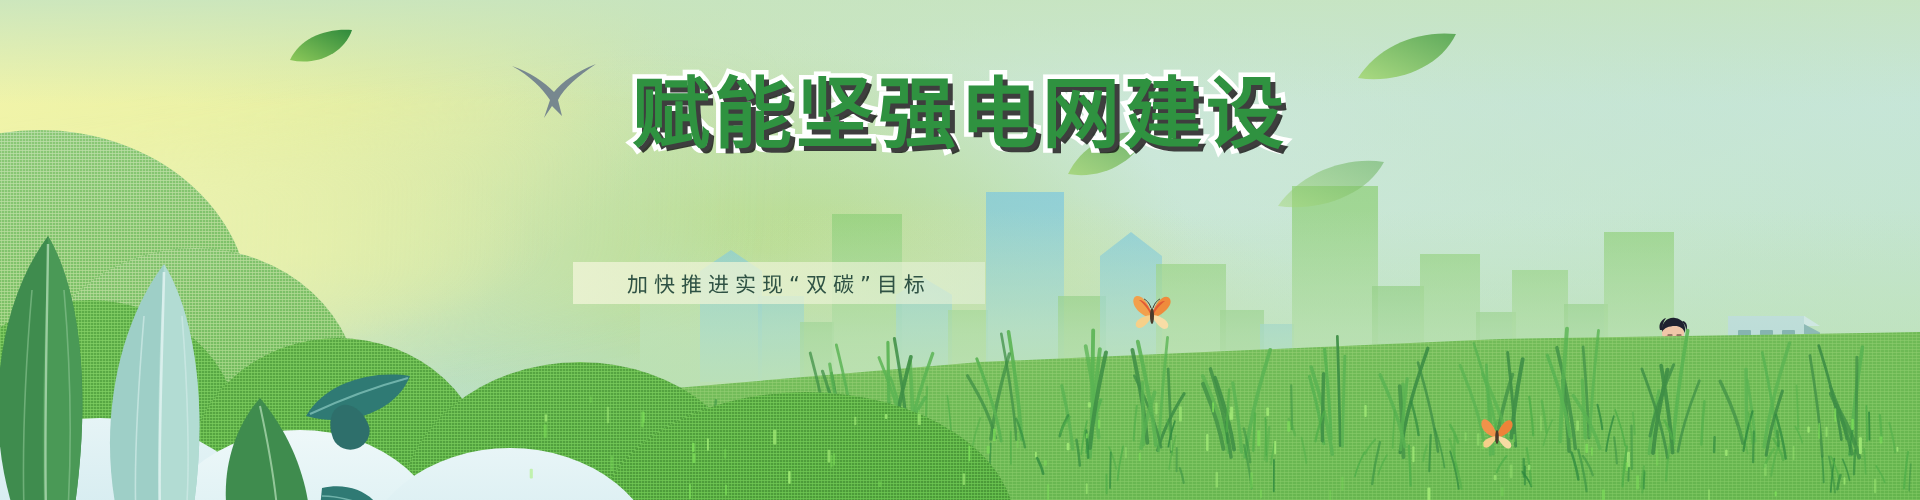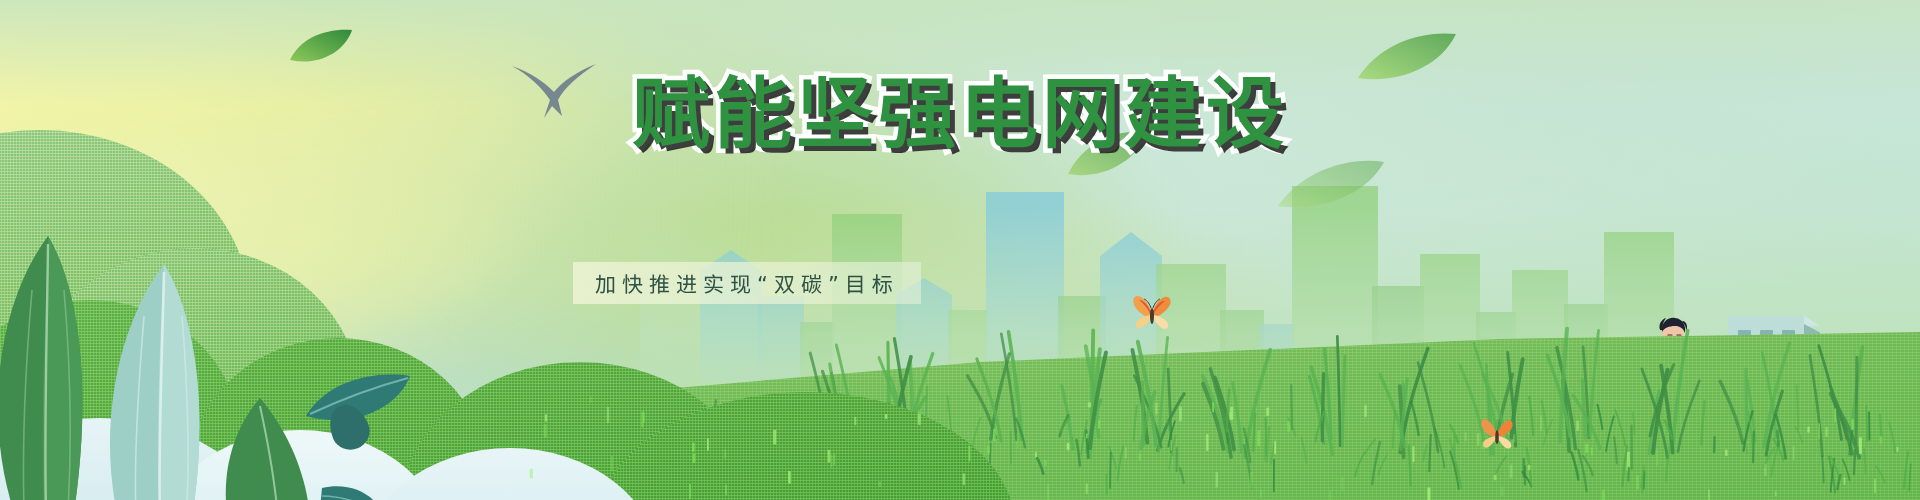--- a/index.html
+++ b/index.html
@@ -116,21 +116,21 @@
     -webkit-text-stroke:9px #ffffff;
     paint-order:stroke fill;
     text-shadow:5px 5px 0 rgba(20,20,20,.82);
     font-family:"DejaVu Sans","Liberation Sans",sans-serif;
   }
   .line.l1{ }
   .line.l2{ padding-left:150px; }
 
   
   .sub-plate{
-    position:absolute; left:573px; top:262px; width:348px; height:42px;
+    position:absolute; left:573px; top:262px; width:412px; height:42px;
     background:linear-gradient(90deg, rgba(239,244,214,.82), rgba(235,243,213,.70) 60%, rgba(226,240,216,.62));
     display:flex; align-items:center; justify-content:center;
   }
   .sub-text{
     font-size:21px; letter-spacing:6px; color:#2f5244; white-space:nowrap;
     font-family:"DejaVu Sans","Liberation Sans",sans-serif;
   }
 
   
   .bfly{ position:absolute; }

